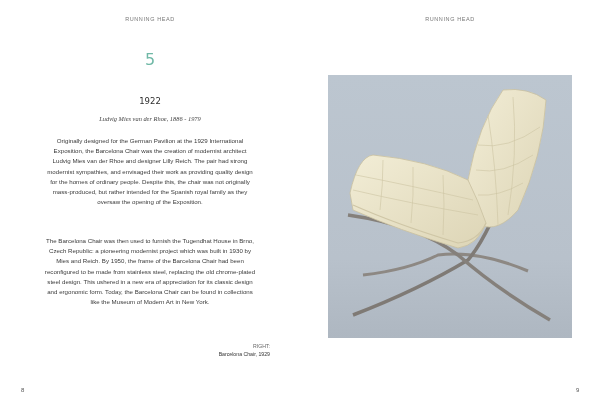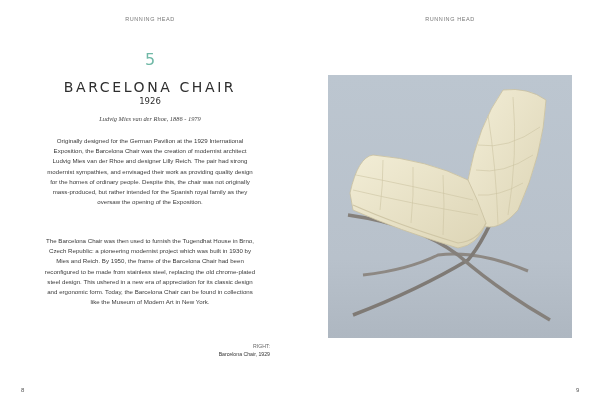--- a/index.html
+++ b/index.html
@@ -53,22 +53,21 @@
       overflow: hidden;
     }
     .photo svg { width: 100%; height: 100%; display: block; }
   </style>
 </head>
 <body>
 
 <div class="page left">
   <div class="running-head">RUNNING HEAD</div>
   <div class="chapter-num">5</div>
-  <div class="title">BARCELONA CHAIR</div>
-  <div class="year">1926</div>
+  <div class="year">1922</div>
   <div class="designer">Ludvig Mies van der Rhoe, 1886 - 1979</div>
   <p class="body-text p1">Originally designed for the German Pavilion at the 1929 International Exposition, the Barcelona Chair was the creation of modernist architect Ludvig Mies van der Rhoe and designer Lilly Reich. The pair had strong modernist sympathies, and envisaged their work as providing quality design for the homes of ordinary people. Despite this, the chair was not originally mass-produced, but rather intended for the Spanish royal family as they oversaw the opening of the Exposition.</p>
   <p class="body-text p2">The Barcelona Chair was then used to furnish the Tugendhat House in Brno, Czech Republic: a pioneering modernist project which was built in 1930 by Mies and Reich. By 1950, the frame of the Barcelona Chair had been reconfigured to be made from stainless steel, replacing the old chrome-plated steel design. This ushered in a new era of appreciation for its classic design and ergonomic form. Today, the Barcelona Chair can be found in collections like the Museum of Modern Art in New York.</p>
   <div class="caption">
     <span class="label">RIGHT:</span>
     <span>Barcelona Chair, 1929</span>
   </div>
   <div class="page-number">8</div>
 </div>
 

